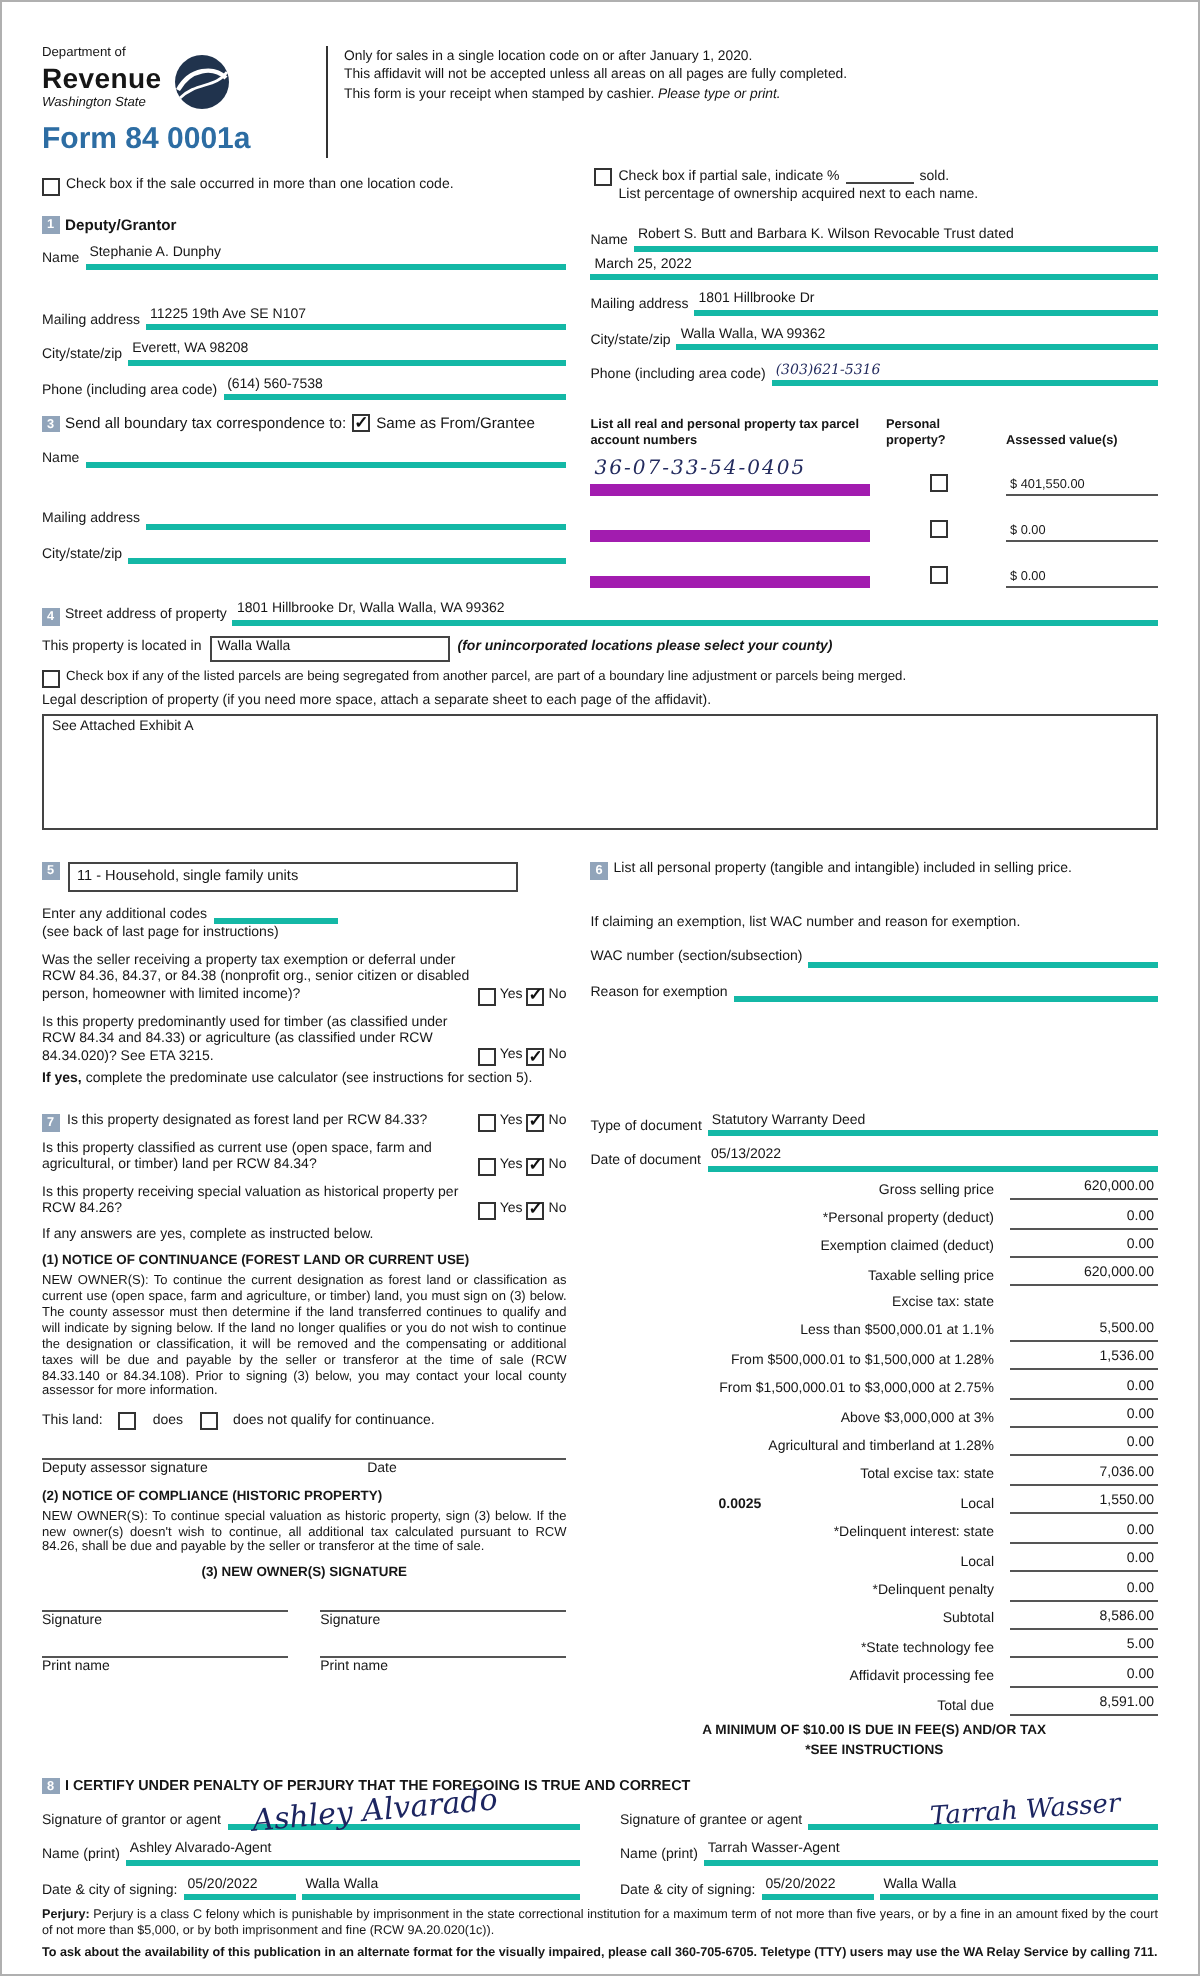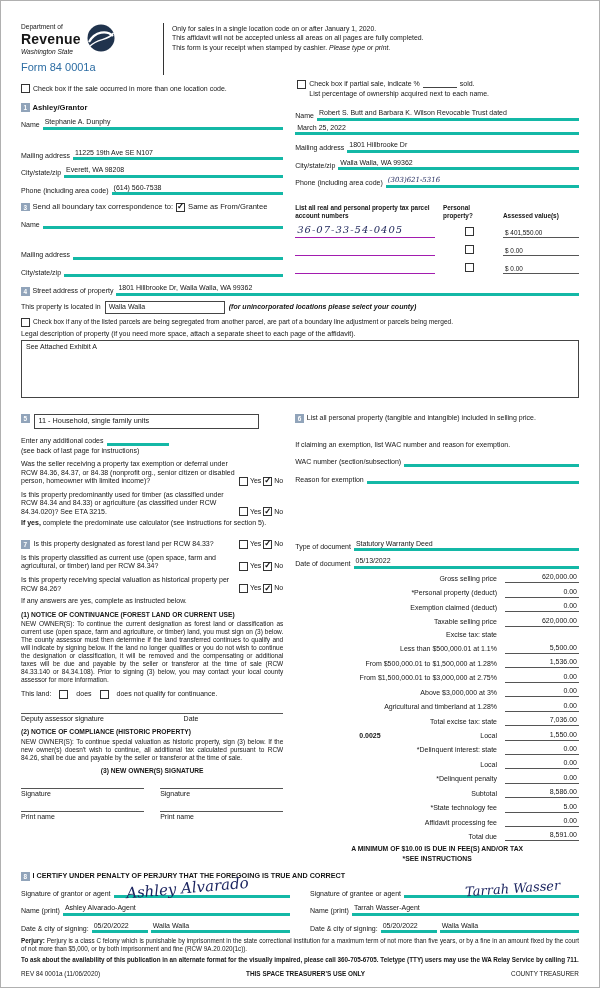--- a/index.html
+++ b/index.html
@@ -4,26 +4,26 @@
 <style>
   html,body{margin:0;padding:0}
   body{background:#d9d9d9;font-family:"Liberation Sans",sans-serif}
   .page{width:600px;height:988px;margin:0 auto;background:#fff;border:1px solid #b0b0b0;
         box-sizing:border-box;padding:22px 20px 8px;color:#161616;font-size:7px;line-height:1.22;
         display:flex;flex-direction:column;overflow:hidden;position:relative}
   .bold{font-weight:bold}.it{font-style:italic}
   
   .header{display:flex}
   .logo-col{width:142px;flex:none}
-  .logo-row{display:flex;align-items:flex-start;gap:5px}
+  .logo-row{display:flex;align-items:flex-end;gap:5px}
   .dept{display:flex;flex-direction:column}
   .dept-small{font-size:6.6px}
   .dept-name{font-size:14px;font-weight:bold;letter-spacing:.2px}
   .dept-sub{font-size:6.6px;font-style:italic}
-  .form-number{color:#2d6da3;font-weight:normal;font-size:11px;margin-top:5px}
+  .form-number{color:#2d6da3;font-weight:bold;font-size:15px;margin-top:5px}
   .title-col{border-left:1.5px solid #333;padding-left:8px;flex:1}
   .form-title{font-size:14.5px;font-weight:bold}
   .title-ref{font-size:7.4px;margin-left:3px}
   .note{font-size:6.9px;margin-top:1.5px}
   
   .cb{display:inline-block;width:7px;height:7px;border:1px solid #333;position:relative;flex:none;vertical-align:-1px;background:#fff}
   .cb.checked::after{content:"\2713";position:absolute;left:0;top:-2.5px;font-size:8.5px;font-weight:bold;color:#111}
   .top-checks{display:flex;margin-top:5px}
   .check-left{width:47%;display:flex;gap:3px;align-items:center}
   .check-right{flex:1;padding-left:14px}
@@ -42,21 +42,21 @@
   .fvalue{flex:1;border-bottom:3px solid #14b8a6;min-height:8.5px;padding:0 2px;position:relative}
   .fvalue.short{flex:none;width:58px}
   .gap14{height:13px}
   .hand{font-family:"DejaVu Serif",serif;font-style:italic;color:#232b5e}
   .hand.big{font-size:10px;letter-spacing:1px}
   .script{font-family:"DejaVu Serif",serif;font-style:italic;color:#1c2560;white-space:nowrap}
   
   .parcels{display:grid;grid-template-columns:1fr 52px 76px;column-gap:8px;font-size:6.4px;margin-top:2px}
   .ph{font-weight:bold;align-self:end}
   .pc{align-self:end;margin-top:4px}
-  .parcel-cell{border-bottom:1px solid #a21caf;min-height:13px;display:flex;align-items:center;padding:0 2px}
+  .parcel-cell{border-bottom:6px solid #a21caf;min-height:13px;display:flex;align-items:center;padding:0 2px}
   .pcb{display:flex;justify-content:center;align-items:flex-end;padding-bottom:2px}
   .pval{border-bottom:1px solid #555;min-height:13px;display:flex;align-items:flex-end;padding:0 2px}
   
   .located-line{display:flex;align-items:center;gap:4px;margin-top:5px}
   .located-box{border:1px solid #444;width:112px;padding:1px 3px;min-height:9px;flex:none}
   .legal-box{border:1px solid #444;min-height:52px;margin-top:2px;padding:2px 4px}
   
   .code-line{display:flex;gap:4px;align-items:flex-start}
   .code-box{border:1px solid #444;padding:2px 4px;font-size:7.3px;min-width:215px}
   .qrow{display:flex;gap:4px;margin-top:5px;align-items:flex-end}
@@ -140,21 +140,21 @@
         <span>sold.</span>
       </div>
       <div class="indent-note">List percentage of ownership acquired next to each name.</div>
     </div>
   </div>
 
   <div class="row" style="margin-top:5px">
     <div class="col-l">
       <div class="sec-head">
         <span class="badge">1</span>
-        <span>Ashley/Grantor</span>
+        <span>Deputy/Grantor</span>
       </div>
       <div class="fieldline">
         <span class="flabel">Name</span>
         <span class="fvalue">Stephanie A. Dunphy</span>
       </div>
       <div class="gap14"></div>
       <div class="fieldline">
         <span class="flabel">Mailing address</span>
         <span class="fvalue">11225 19th Ave SE N107</span>
       </div>

